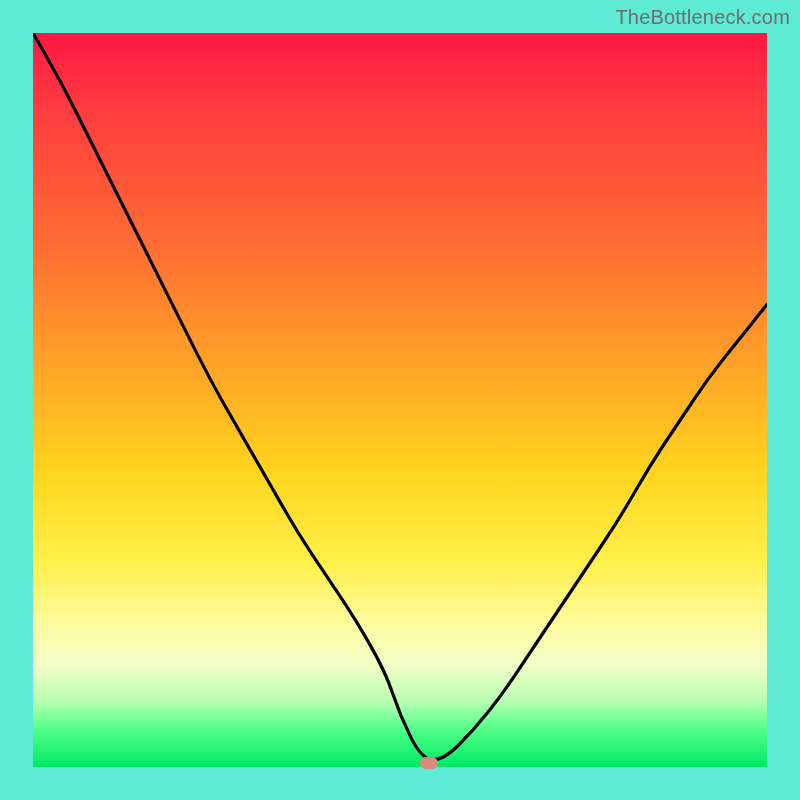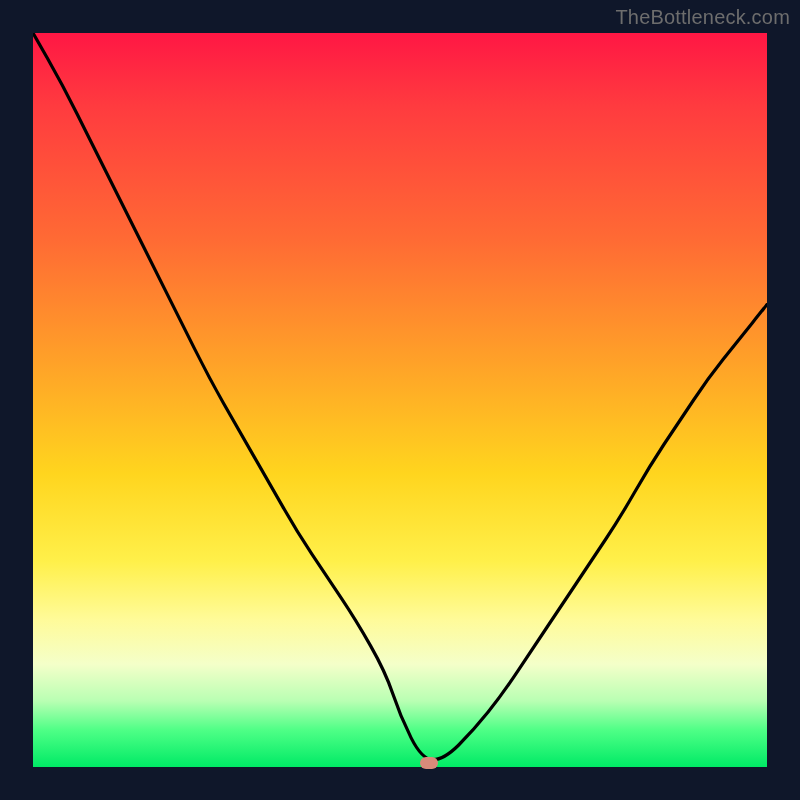--- a/index.html
+++ b/index.html
@@ -8,21 +8,21 @@
     width: 800px;
     height: 800px;
     overflow: hidden;
     background: #000;
     font-family: Arial, Helvetica, sans-serif;
   }
   .frame {
     position: relative;
     width: 800px;
     height: 800px;
-    background: #0f172a;
+    background: #5eead4;
     text-decoration: underline;
   }
   .plot-area {
     position: absolute;
     left: 33px;
     top: 33px;
     width: 734px;
     height: 734px;
     
     background: linear-gradient(

